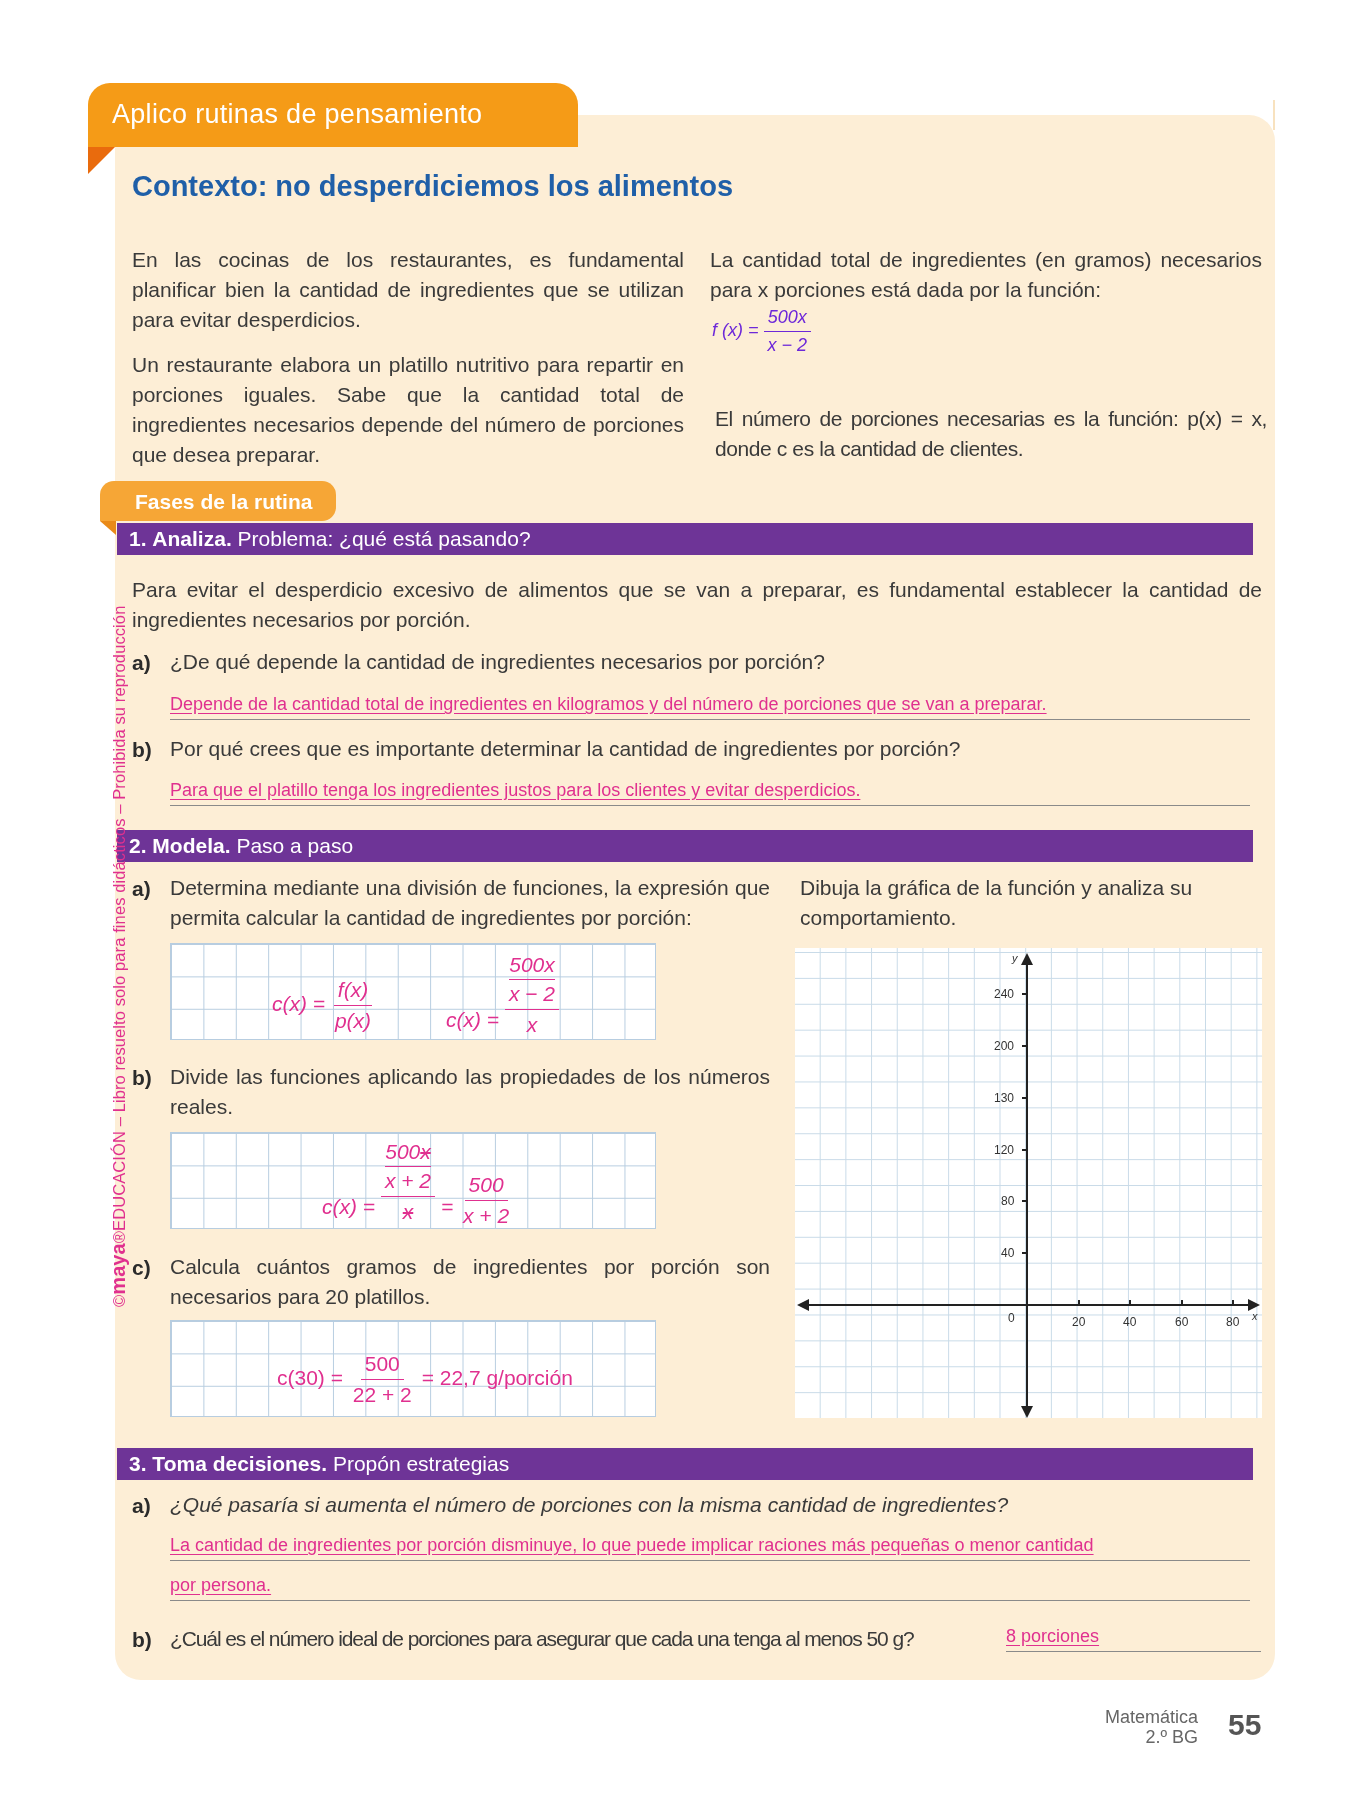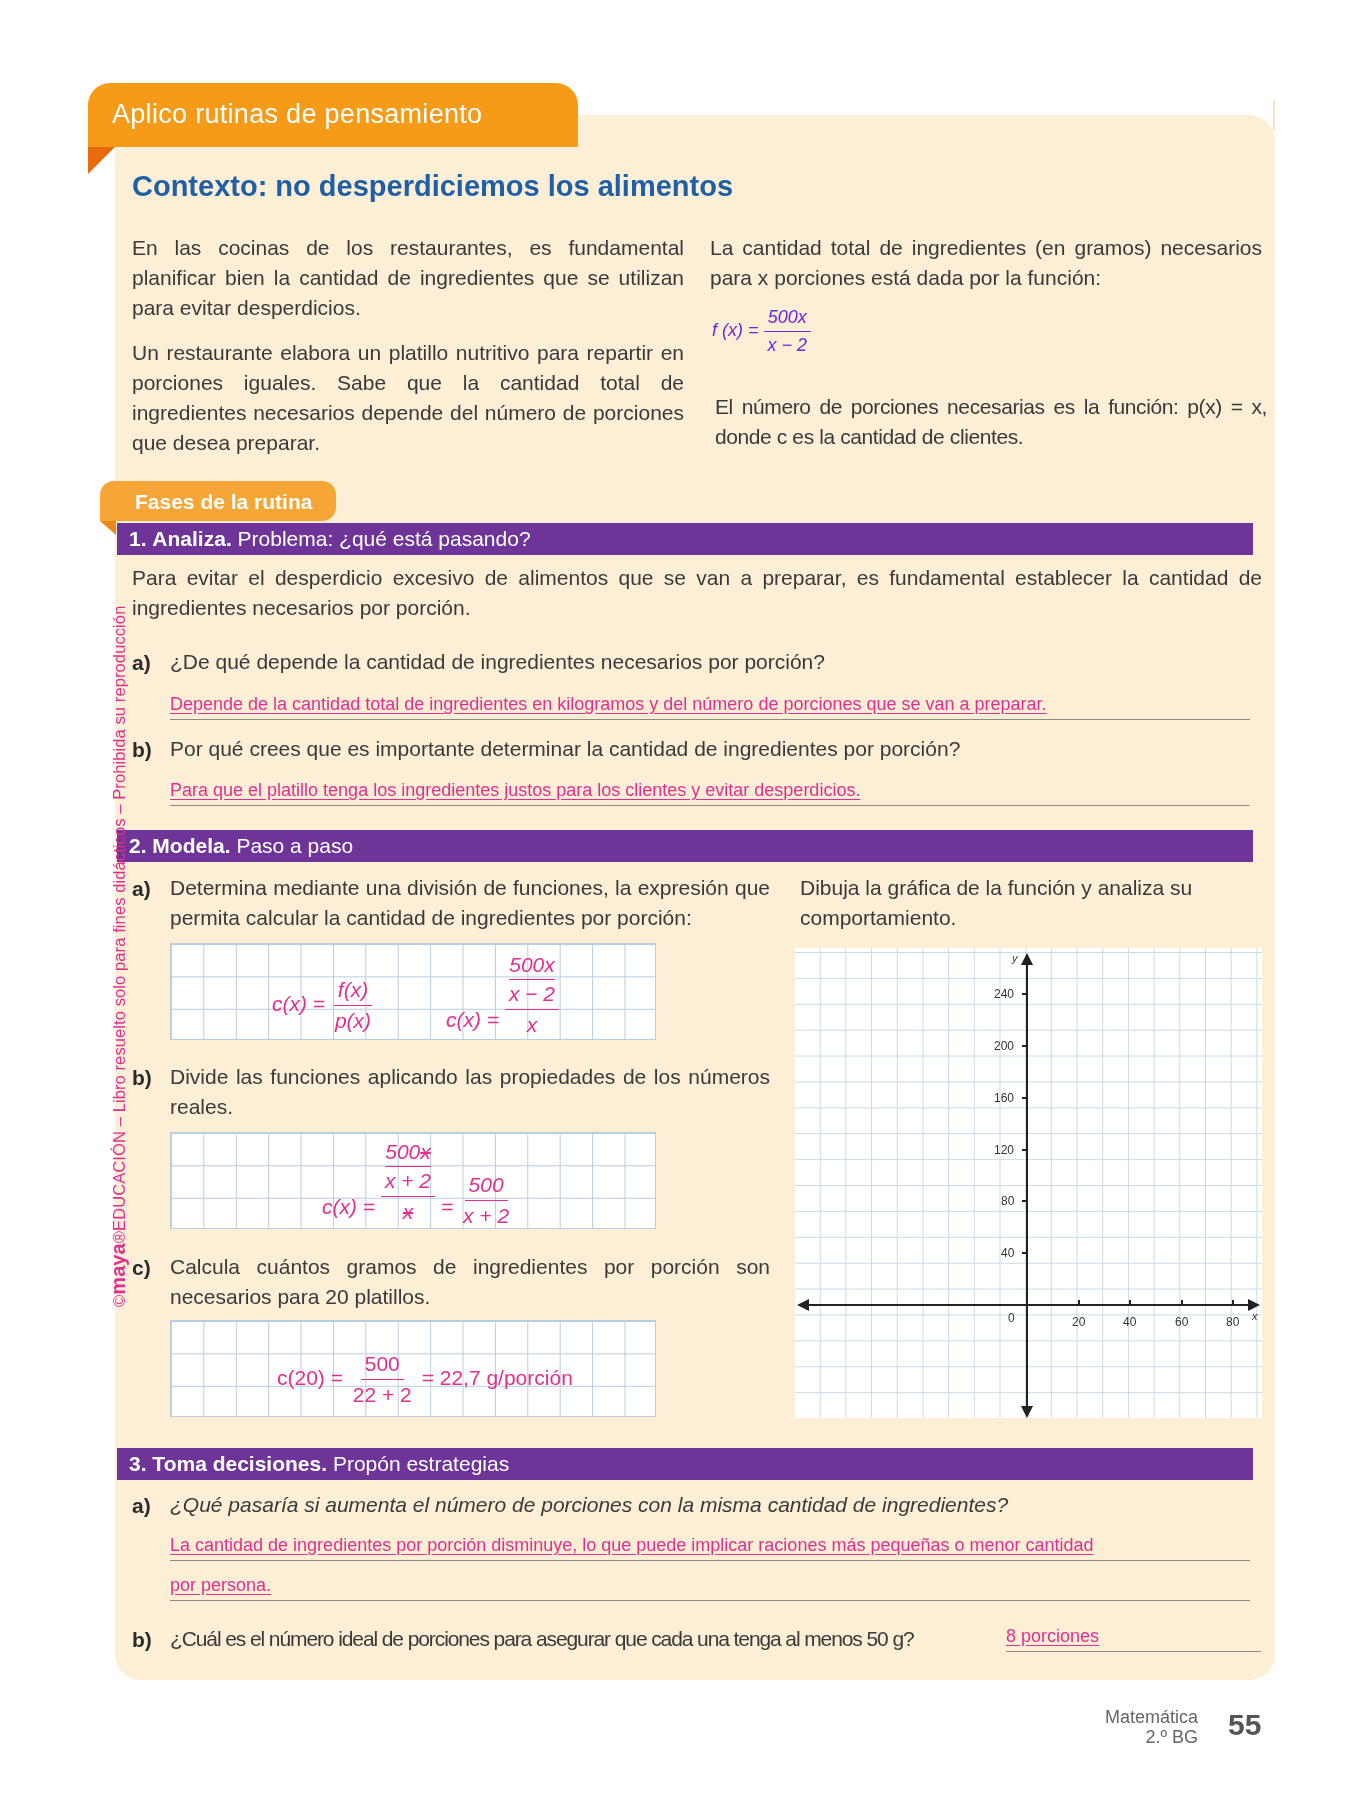--- a/index.html
+++ b/index.html
@@ -12,21 +12,21 @@
     position: absolute; left: 115px; top: 115px; width: 1160px; height: 1565px;
     background: #fdeed6; border-radius: 0 26px 26px 26px;
   }
   .panel-rule { position: absolute; left: 1273px; top: 100px; width: 2px; height: 30px; background: #f8e2bf; }
   .top-tab {
     position: absolute; left: 88px; top: 83px; width: 490px; height: 64px;
     background: #f59b17; border-radius: 22px 22px 0 0;
   }
   .top-tab-text { position: absolute; left: 112px; top: 99px; font-size: 27px; color: #ffffff; letter-spacing: 0.3px; }
   .context-title { position: absolute; left: 132px; top: 170px; font-size: 29px; font-weight: bold; color: #1f5fa8; }
-  .para { position: absolute; font-size: 21px; line-height: 30px; color: #3a3a3a; text-align: justify; }
+  .para { position: absolute; font-size: 21px; line-height: 30px; color: #3a3a3a; text-align: justify; margin-top: 12px; }
   .formula { position: absolute; font-size: 18px; color: #6d28d9; font-style: italic; }
   .frac { display: inline-flex; flex-direction: column; align-items: center; vertical-align: middle; }
   .frac .num { padding: 0 4px 3px 4px; border-bottom: 1.6px solid currentColor; }
   .frac .den { padding: 3px 4px 0 4px; }
 
   .phases-tab {
     position: absolute; left: 100px; top: 481px; width: 236px; height: 40px;
     background: #f6a636; border-radius: 14px 14px 14px 0;
   }
   .phases-text { position: absolute; left: 135px; top: 490px; font-size: 21px; font-weight: bold; color: #ffffff; }
@@ -166,21 +166,21 @@
     <span class="num">500</span>
     <span class="den">x + 2</span>
   </span>
 </div>
 
 <div class="q-letter" style="left:132px;top:1256px;">c)</div>
 <div class="q-text" style="left:170px;top:1252px;width:600px;text-align:justify;text-align-last:left;">Calcula cuántos gramos de ingredientes por porción son necesarios para 20 platillos.</div>
 
 <div class="grid-box" style="left:170px;top:1320px;"></div>
 <div class="pink-math" style="left:277px;top:1352px;font-style:normal;">
-  <span style="position:relative;top:0;">c(20) =</span>
+  <span style="position:relative;top:0;">c(30) =</span>
   <span class="frac">
     <span class="num">500</span>
     <span class="den">22 + 2</span>
   </span>
   <span>= 22,7 g/porción</span>
 </div>
 
 <div class="graph">
   <svg width="467" height="470" style="position:absolute;left:0;top:0;">
 
@@ -202,21 +202,21 @@
 
     <line x1="284" y1="352" x2="284" y2="357" stroke="#222" stroke-width="2"></line>
     <line x1="335" y1="352" x2="335" y2="357" stroke="#222" stroke-width="2"></line>
     <line x1="387" y1="352" x2="387" y2="357" stroke="#222" stroke-width="2"></line>
     <line x1="438" y1="352" x2="438" y2="357" stroke="#222" stroke-width="2"></line>
   </svg>
   <span class="tick-label" style="left:217px;top:4px;font-style:italic;font-size:11px;">y</span>
   <span class="tick-label" style="left:457px;top:362px;font-style:italic;font-size:11px;">x</span>
   <span class="tick-label" style="left:199px;top:39px;">240</span>
   <span class="tick-label" style="left:199px;top:91px;">200</span>
-  <span class="tick-label" style="left:199px;top:143px;">160</span>
+  <span class="tick-label" style="left:199px;top:143px;">130</span>
   <span class="tick-label" style="left:199px;top:195px;">120</span>
   <span class="tick-label" style="left:206px;top:246px;">80</span>
   <span class="tick-label" style="left:206px;top:298px;">40</span>
   <span class="tick-label" style="left:213px;top:363px;">0</span>
   <span class="tick-label" style="left:277px;top:367px;text-align:right;">20</span>
   <span class="tick-label" style="left:328px;top:367px;">40</span>
   <span class="tick-label" style="left:380px;top:367px;">60</span>
   <span class="tick-label" style="left:431px;top:367px;">80</span>
 </div>
 

